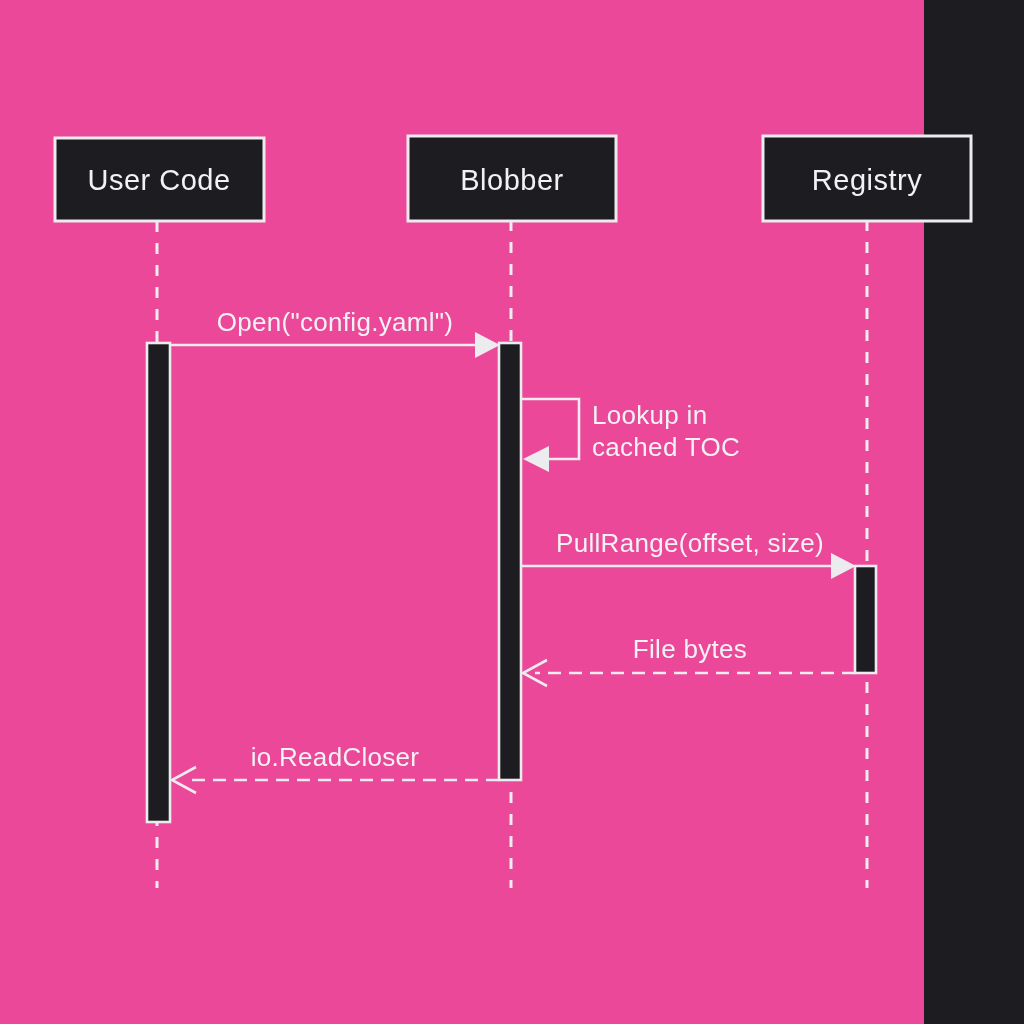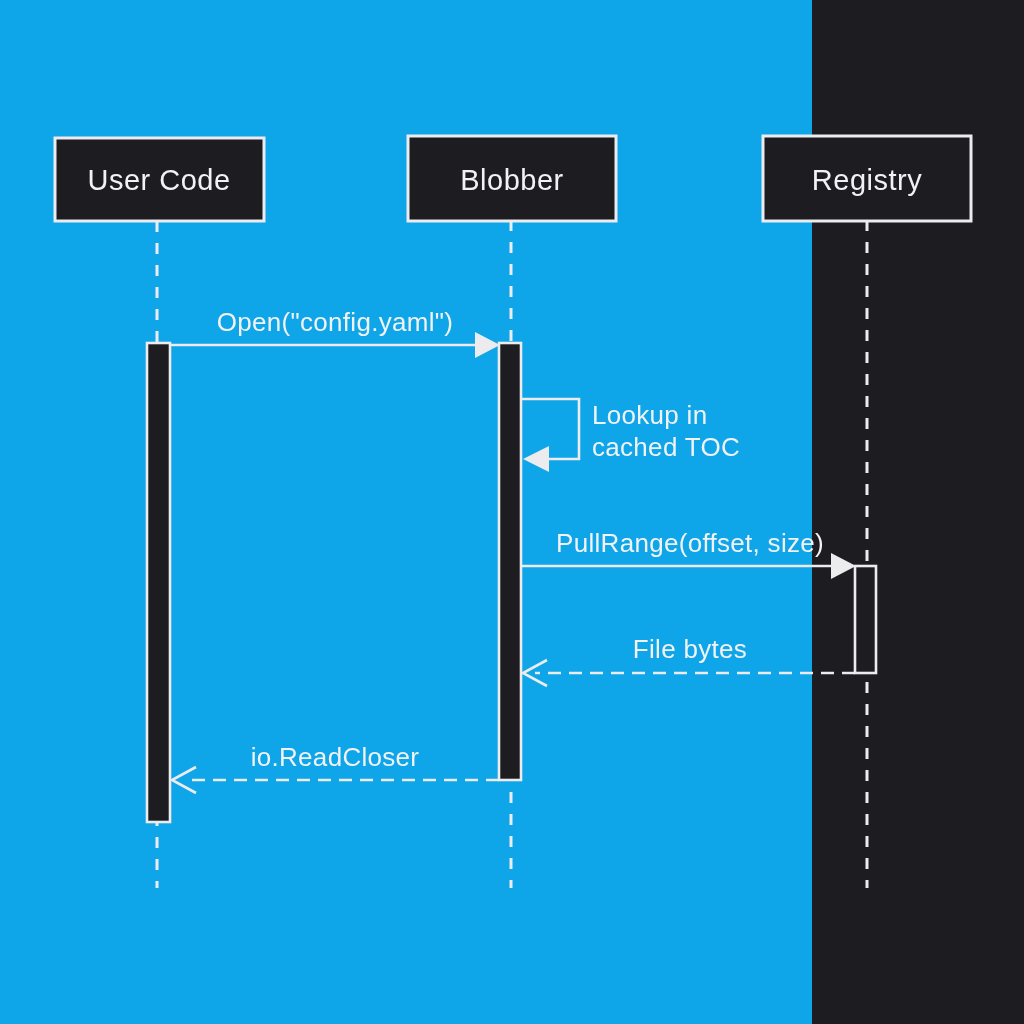--- a/index.html
+++ b/index.html
@@ -6,23 +6,23 @@
     margin: 0;
     padding: 0;
     background: #1d1d21;
     width: 1024px;
     height: 1024px;
     overflow: hidden;
     font-family: "Liberation Sans", sans-serif;
   }
   .canvas {
     position: relative;
-    width: 812px;
+    width: 924px;
     height: 1024px;
-    background: #0ea5e9;
+    background: #ec4899;
   }
   svg { display: block; }
   text {
     fill: #f2f2f4;
     font-family: "Liberation Sans", sans-serif;
   }
   .actor-label { font-size: 29px; letter-spacing: 0.5px; }
   .msg-label { font-size: 26px; letter-spacing: 0.3px; }
   .line { stroke: #ececef; stroke-width: 2.6; fill: none; }
   .lifeline { stroke: #ececef; stroke-width: 3; stroke-dasharray: 11 11; fill: none; }

